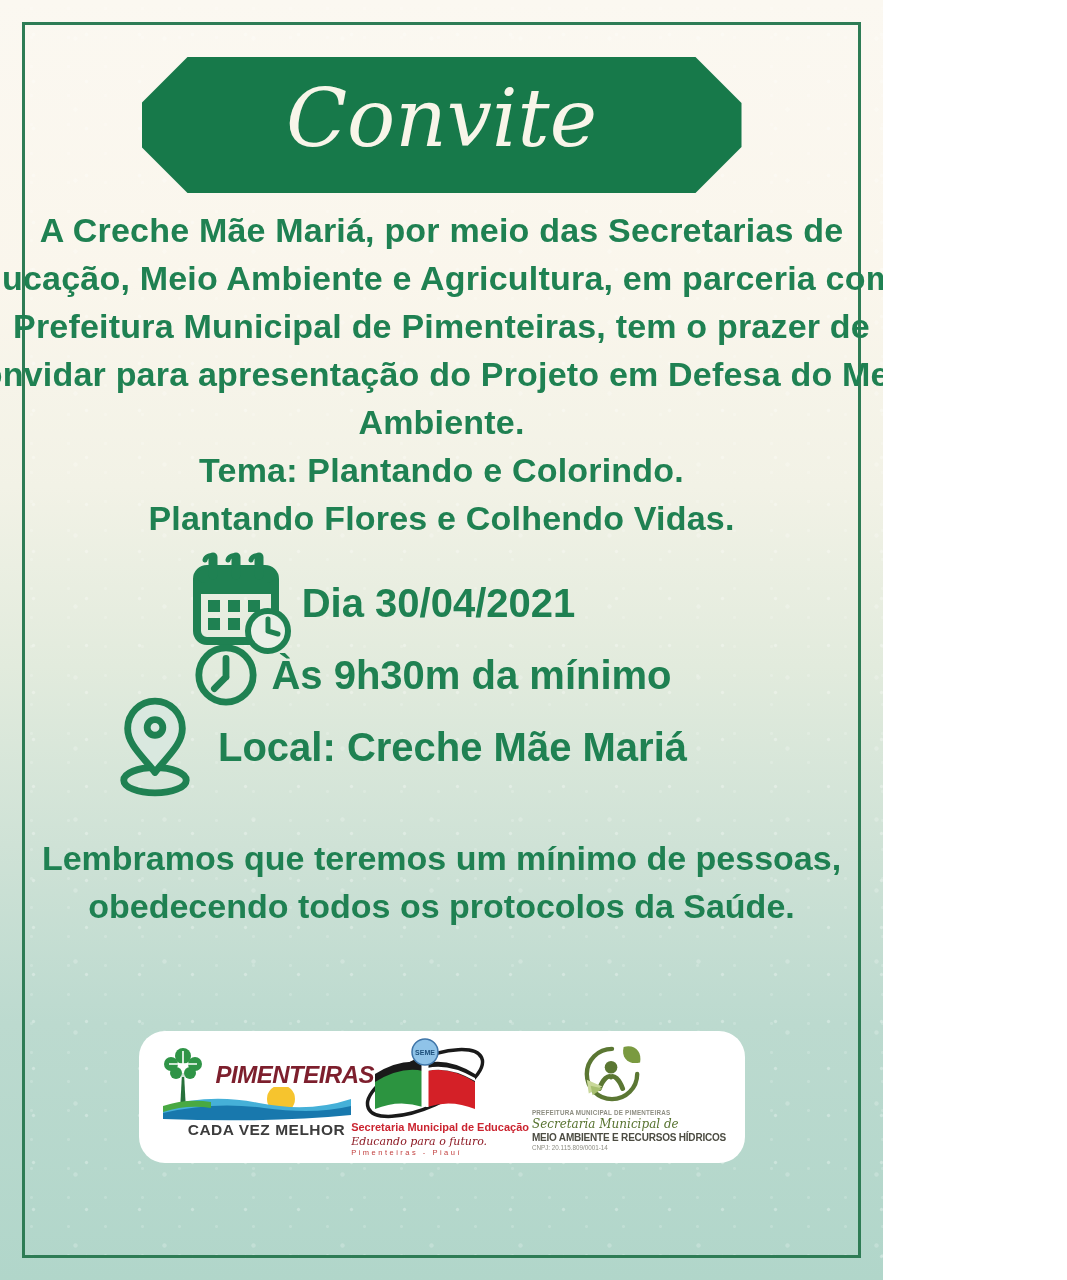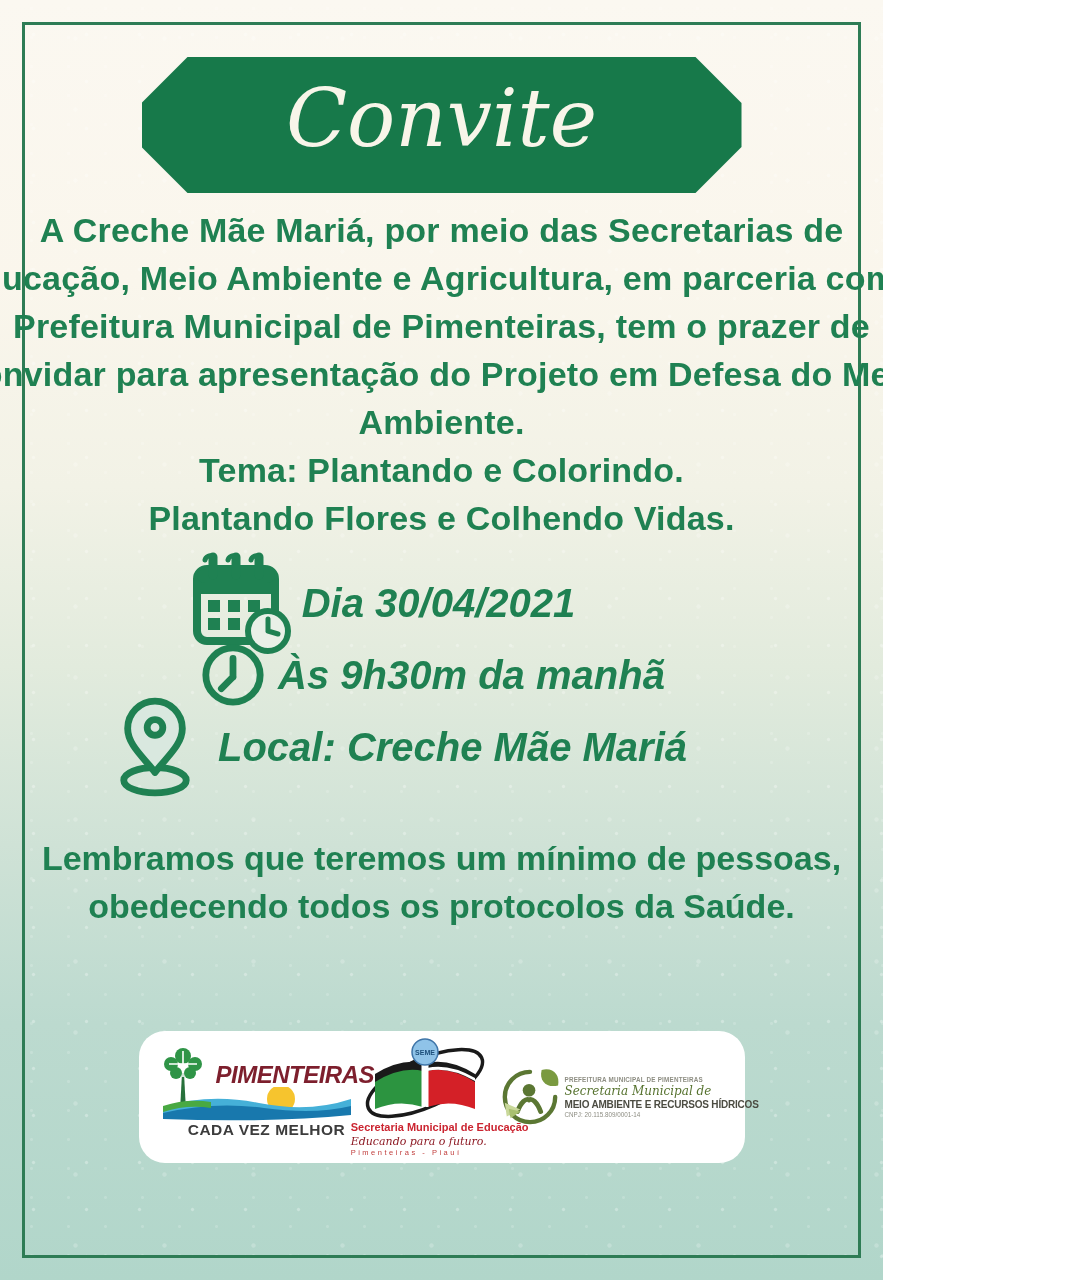--- a/index.html
+++ b/index.html
@@ -39,21 +39,21 @@
   
   .intro {
     position:absolute; top:206px; left:50%; transform:translateX(-50%);
     width:968px; text-align:center; color:#1f8152;
     font-weight:700; font-size:34px; line-height:48px; letter-spacing:.2px;
   }
   .intro p { margin:0; }
   
   .details {
     position:absolute; top:550px; left:0; width:100%;
-    display:flex; flex-direction:column; align-items:center; color:#1f8152;font-style:italic;
+    display:flex; flex-direction:column; align-items:center; color:#1f8152;
   }
   .detail-row { display:flex; align-items:center; }
   .detail-text { font-weight:700; font-size:40px; white-space:nowrap; }
   .row-date { margin-left:-120px; }
   .row-date .icon { width:104px; height:106px; margin-right:10px; }
   .row-time { margin-top:-14px; margin-left:-18px; }
   .row-time .icon { width:66px; height:66px; margin-right:12px; }
   .row-loc  { margin-top:-12px; margin-left:-82px;gap:8px; }
   .row-loc .icon { width:82px; height:102px; margin-right:14px; }
   
@@ -87,21 +87,21 @@
   .logo-seme { position:relative; width:150px; height:120px; text-align:left; }
   .seme-art { position:absolute; left:50%; top:0; transform:translateX(-50%); }
   .seme-l1 { position:absolute; left:0; right:0; top:84px; color:#cb2430;
     font-size:11px; font-weight:700; white-space:nowrap; }
   .seme-l2 { position:absolute; left:0; right:0; top:98px; color:#8d1a24;
     font-family:"DejaVu Serif", serif; font-style:italic; font-size:11px;
     white-space:nowrap; }
   .seme-l3 { position:absolute; left:0; right:0; top:111px; color:#c2403f;
     font-size:7.5px; letter-spacing:2.5px; white-space:nowrap; }
   
-  .logo-amb { display:flex; align-items:center; width:228px; gap:4px; }
+  .logo-amb { display:flex; align-items:center; width:228px; gap:4px;flex-direction:column; }
   .amb-text { display:flex; flex-direction:column; gap:1px; width:160px; }
   .amb-l1 { color:#8d8d82; font-size:6.3px; font-weight:700; letter-spacing:.2px; white-space:nowrap; }
   .amb-l2 { color:#56722e; font-family:"DejaVu Serif", serif; font-style:italic;
     font-size:12px; white-space:nowrap; }
   .amb-l3 { color:#4c4c42; font-size:10px; font-weight:700; letter-spacing:-.2px; white-space:nowrap; }
   .amb-l4 { color:#8d8d82; font-size:6.3px; white-space:nowrap; }
 </style>
 </head>
 <body>
 
@@ -137,21 +137,21 @@
         <path d="M80 81 V69 M80 81 L90 84" stroke="#1f8152" stroke-width="5" stroke-linecap="round"></path>
       </svg>
       <span class="detail-text">Dia 30/04/2021</span>
     </div>
 
     <div class="detail-row row-time">
       <svg class="icon" viewBox="0 0 68 68">
         <circle cx="34" cy="34" r="28" fill="none" stroke="#1f8152" stroke-width="7"></circle>
         <path d="M34 17 V36 M34 36 L22 48" stroke="#1f8152" stroke-width="7" stroke-linecap="round"></path>
       </svg>
-      <span class="detail-text">Às 9h30m da manhã</span>
+      <span class="detail-text">Às 9h30m da mínimo</span>
     </div>
 
     <div class="detail-row row-loc">
       <svg class="icon" viewBox="0 0 84 104">
         <ellipse cx="42" cy="86" rx="32" ry="13" fill="none" stroke="#1f8152" stroke-width="7"></ellipse>
         <path d="M42 78 C31 63 14 50 14 33 A28 28 0 1 1 70 33 C70 50 53 63 42 78 Z" fill="#d9e8df" stroke="#1f8152" stroke-width="7" stroke-linejoin="round"></path>
         <circle cx="42" cy="32" r="8" fill="none" stroke="#1f8152" stroke-width="7"></circle>
       </svg>
       <span class="detail-text">Local: Creche Mãe Mariá</span>
     </div>

